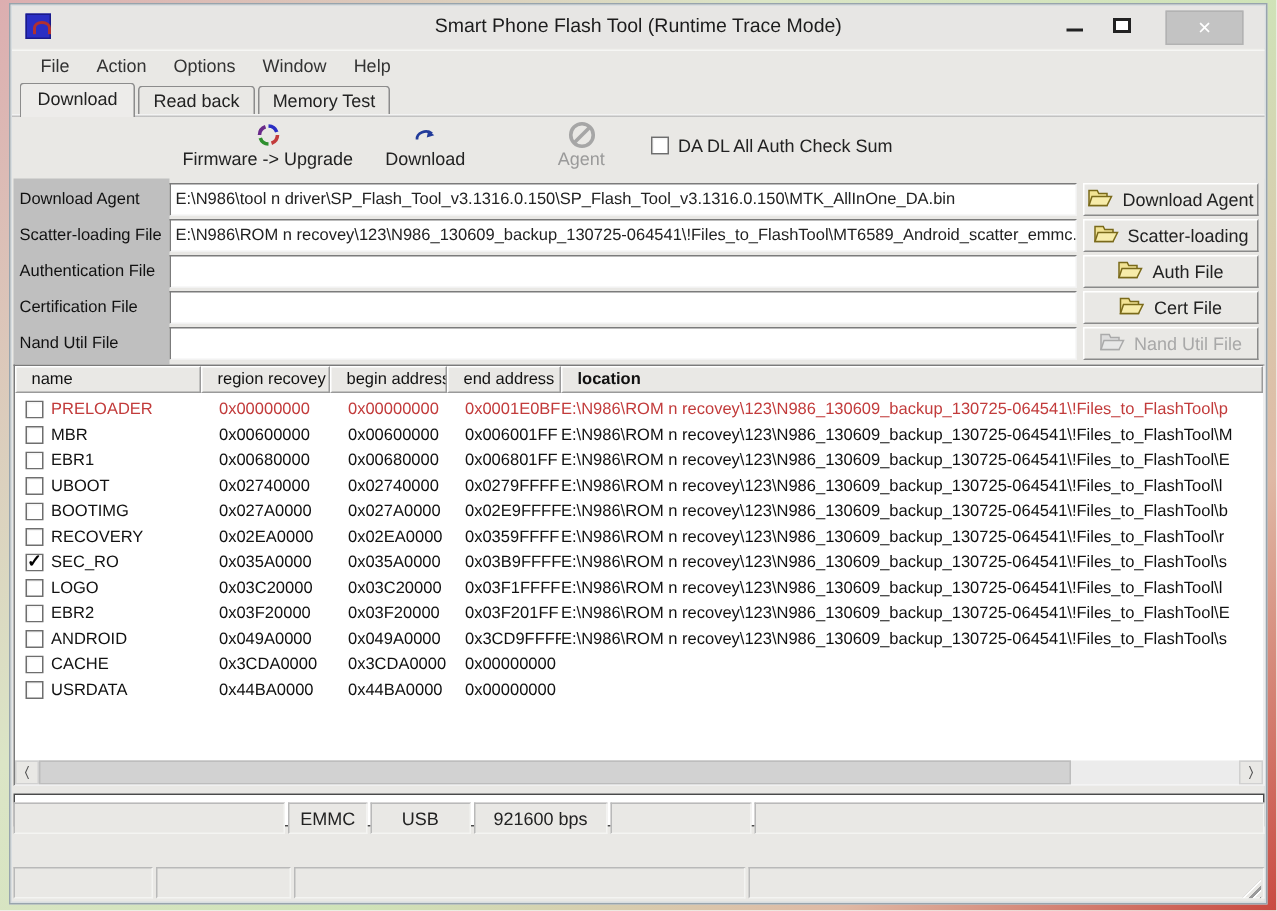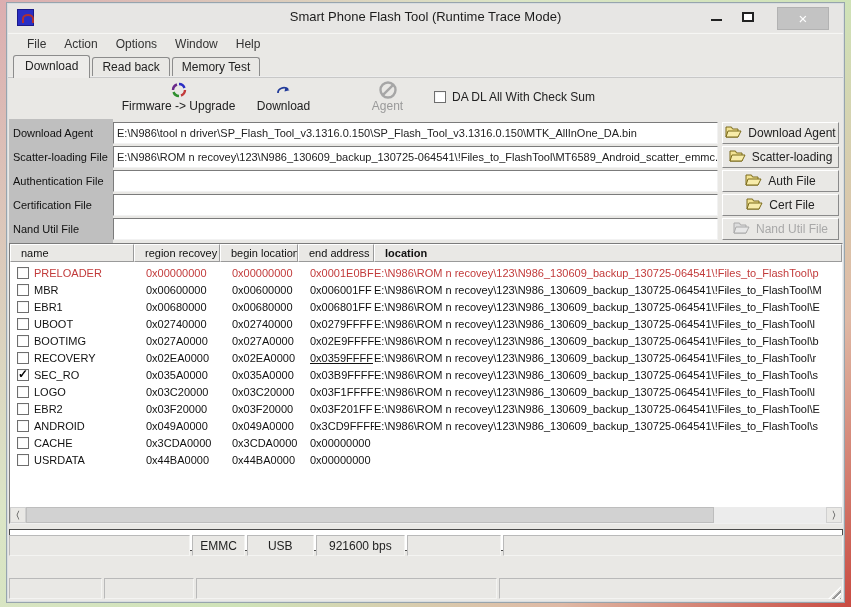--- a/index.html
+++ b/index.html
@@ -114,21 +114,21 @@
     <div id="tabrow">
         <div class="tab active">Download</div>
         <div class="tab">Read back</div>
         <div class="tab">Memory Test</div>
       </div>
     <div id="tab-divider"></div>
 
     <div id="toolbar">
       <div id="chk-wrap">
         <span class="checkbox"></span>
-        <span>DA DL All With Check Sum</span>
+        <span>DA DL All Auth Check Sum</span>
       </div>
         <div class="tool-btn" style="left: 108px; width: 125px;">
           <span class="ticon">
             <svg width="16" height="16" viewBox="0 0 16 16">
               <path d="M8 2 A6 6 0 0 1 13.5 6" fill="none" stroke="#2a2ec4" stroke-width="2.4"></path>
               <path d="M14 8 A6 6 0 0 1 10 13.5" fill="none" stroke="#c23b3b" stroke-width="2.4"></path>
               <path d="M8 14 A6 6 0 0 1 2.5 10" fill="none" stroke="#2e8f2e" stroke-width="2.4"></path>
               <path d="M2 8 A6 6 0 0 1 6 2.5" fill="none" stroke="#6a2a8a" stroke-width="2.4"></path>
             </svg>
           </span>
@@ -203,21 +203,21 @@
               <path d="M3 6 L16 6 L13 12 L1 12 Z" fill="#e7e7e7" stroke="#aaa" stroke-width="1"></path>
             </svg></span>
           <span>Nand Util File</span>
         </div>
       </div>
 
     <div id="table-area">
       <div id="table-header">
           <div class="th" style="width: 124px;">name</div>
           <div class="th" style="width: 86px;">region recovey</div>
-          <div class="th" style="width: 78px;">begin location</div>
+          <div class="th" style="width: 78px;">begin address</div>
           <div class="th" style="width: 76px;">end address</div>
           <div class="th" style="flex: 1 1 0%; font-weight: bold;">location</div>
         </div>
       <div id="table-body">
           <div class="trow" style="color: rgb(194, 59, 59);">
             <div class="td name" style="width: 124px;">
               <span class="checkbox"></span>
               <span>PRELOADER</span>
             </div>
             <div class="td addr" style="width: 86px;">0x00000000</div>
@@ -265,21 +265,21 @@
             <div class="td addr" style="width: 76px;">0x02E9FFFF</div>
             <div class="td loc">E:\N986\ROM n recovey\123\N986_130609_backup_130725-064541\!Files_to_FlashTool\b</div>
           </div>
           <div class="trow">
             <div class="td name" style="width: 124px;">
               <span class="checkbox"></span>
               <span>RECOVERY</span>
             </div>
             <div class="td addr" style="width: 86px;">0x02EA0000</div>
             <div class="td addr" style="width: 78px;">0x02EA0000</div>
-            <div class="td addr" style="width: 76px; text-decoration: underline;">0x0359FFFF</div>
+            <div class="td addr" style="width: 76px;">0x0359FFFF</div>
             <div class="td loc">E:\N986\ROM n recovey\123\N986_130609_backup_130725-064541\!Files_to_FlashTool\r</div>
           </div>
           <div class="trow">
             <div class="td name" style="width: 124px;">
               <span class="checkbox checked"></span>
               <span>SEC_RO</span>
             </div>
             <div class="td addr" style="width: 86px;">0x035A0000</div>
             <div class="td addr" style="width: 78px;">0x035A0000</div>
             <div class="td addr" style="width: 76px;">0x03B9FFFF</div>

